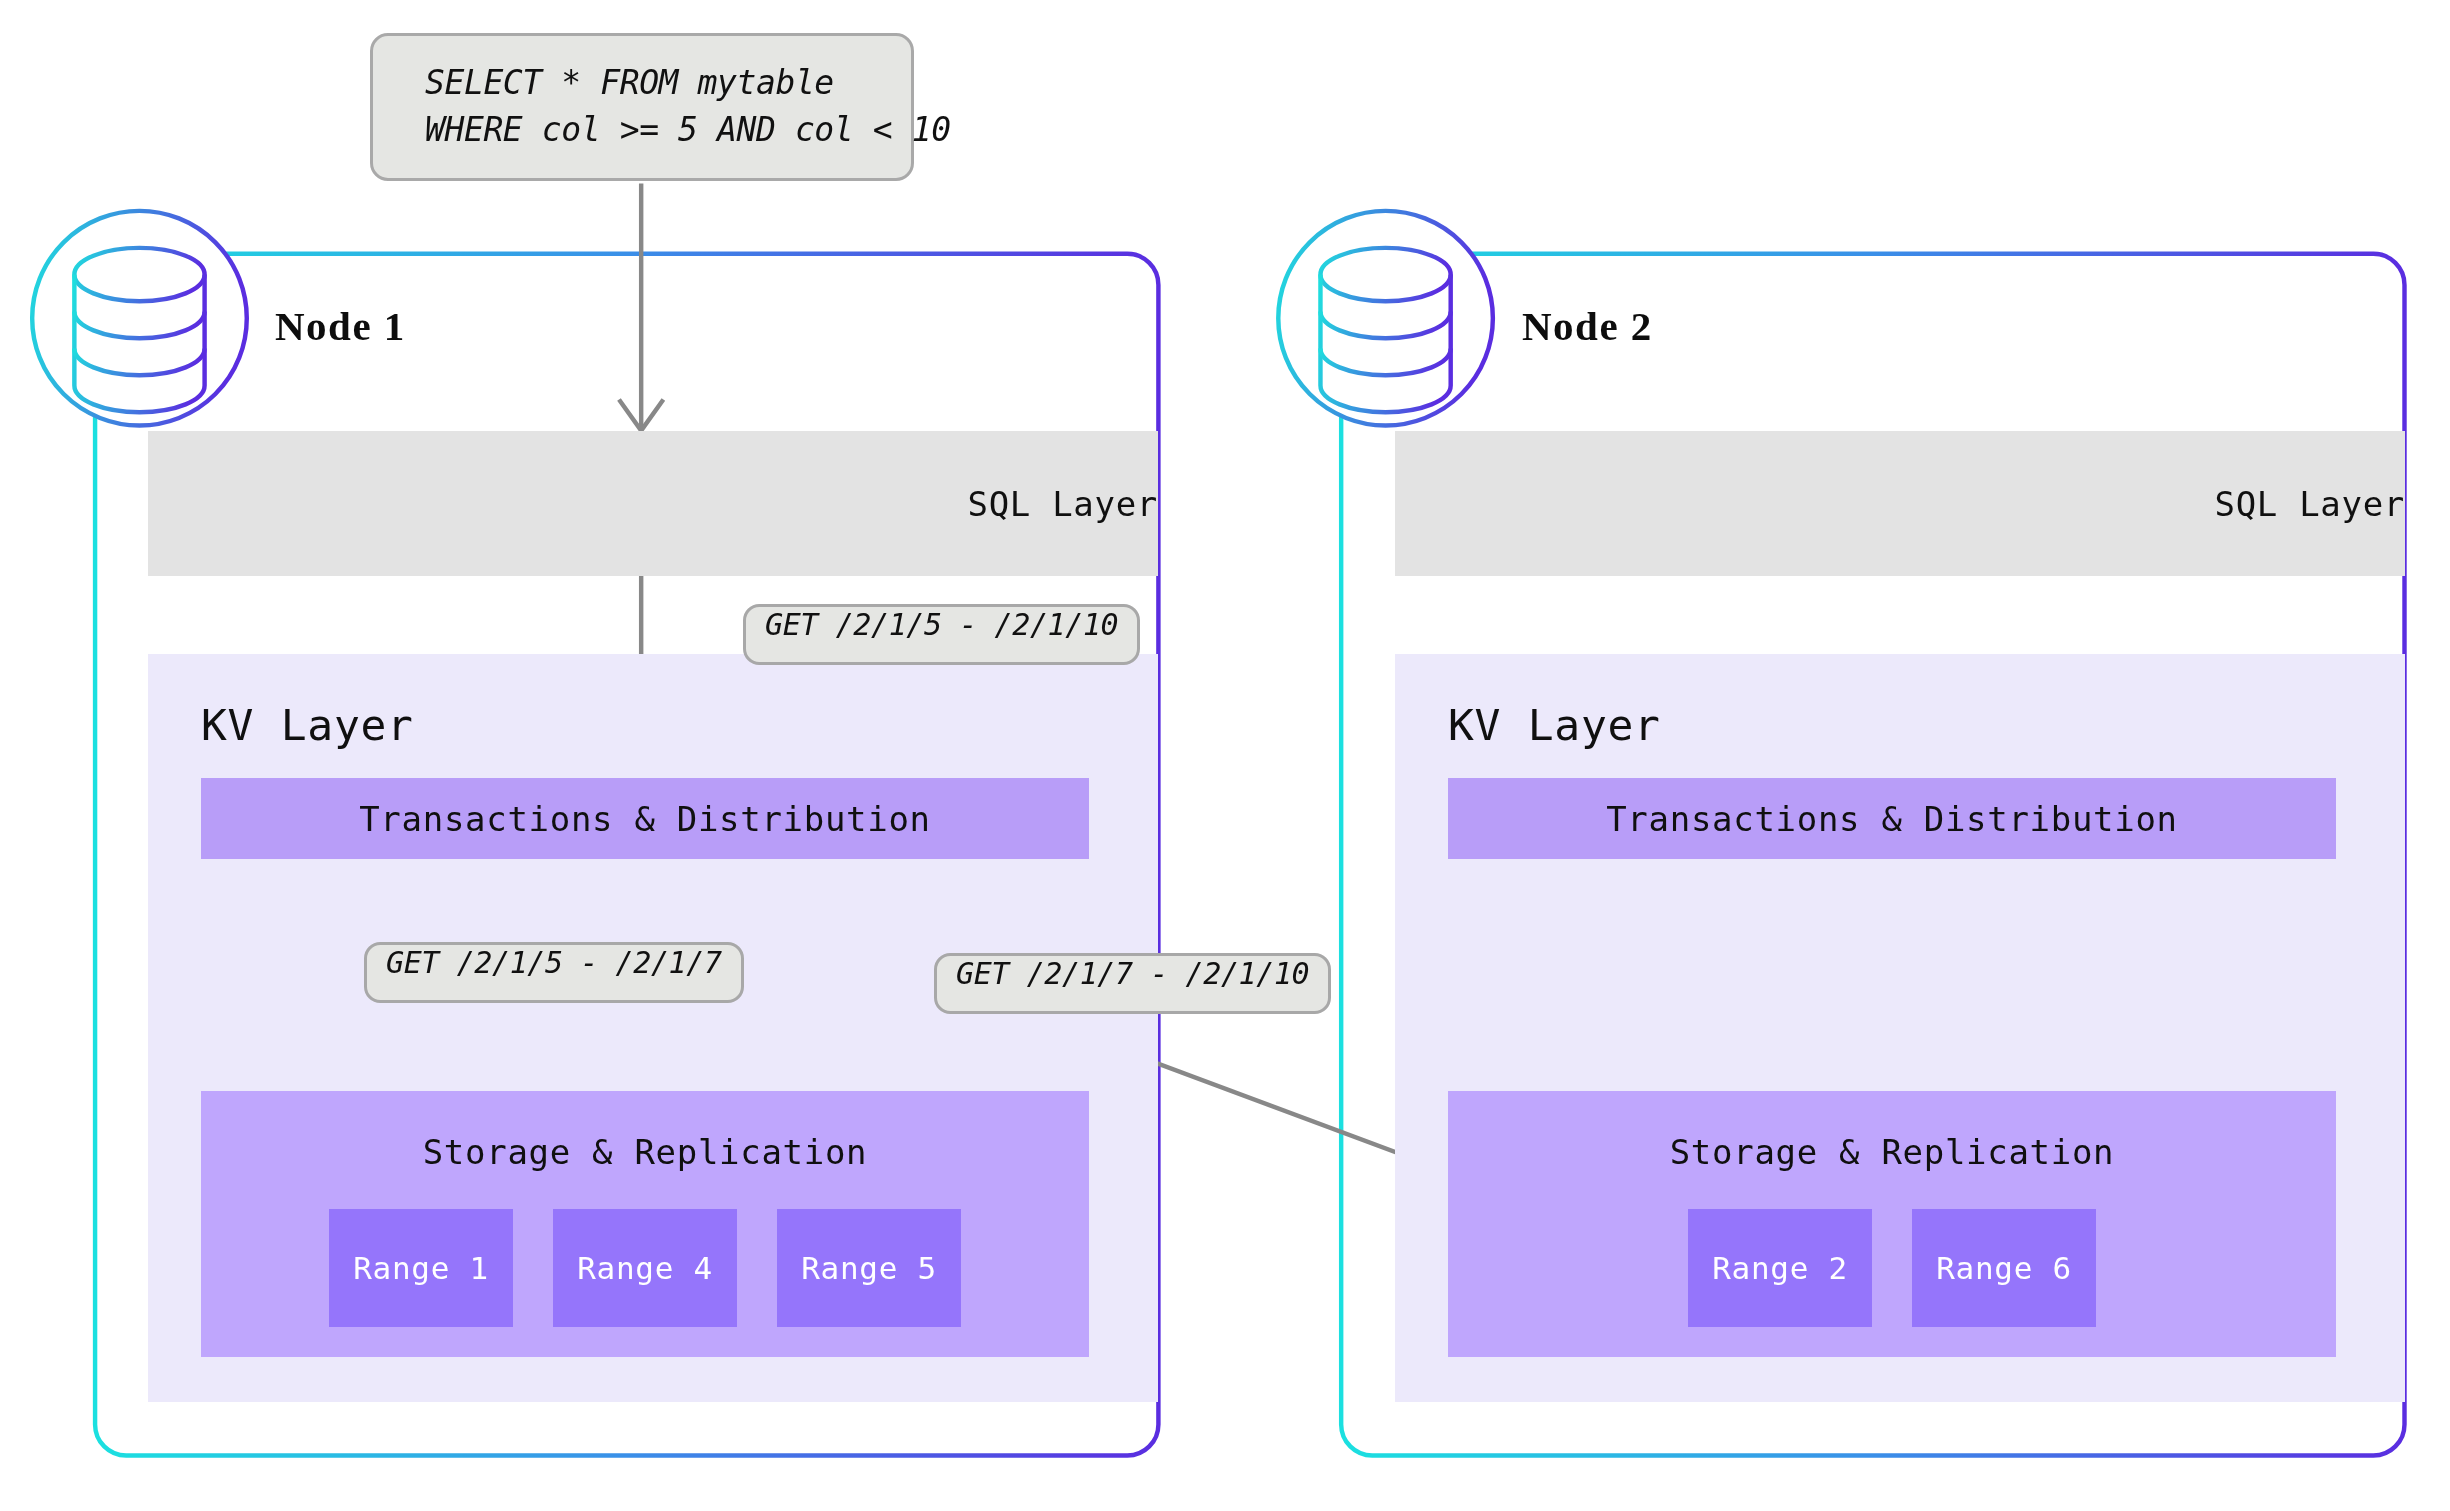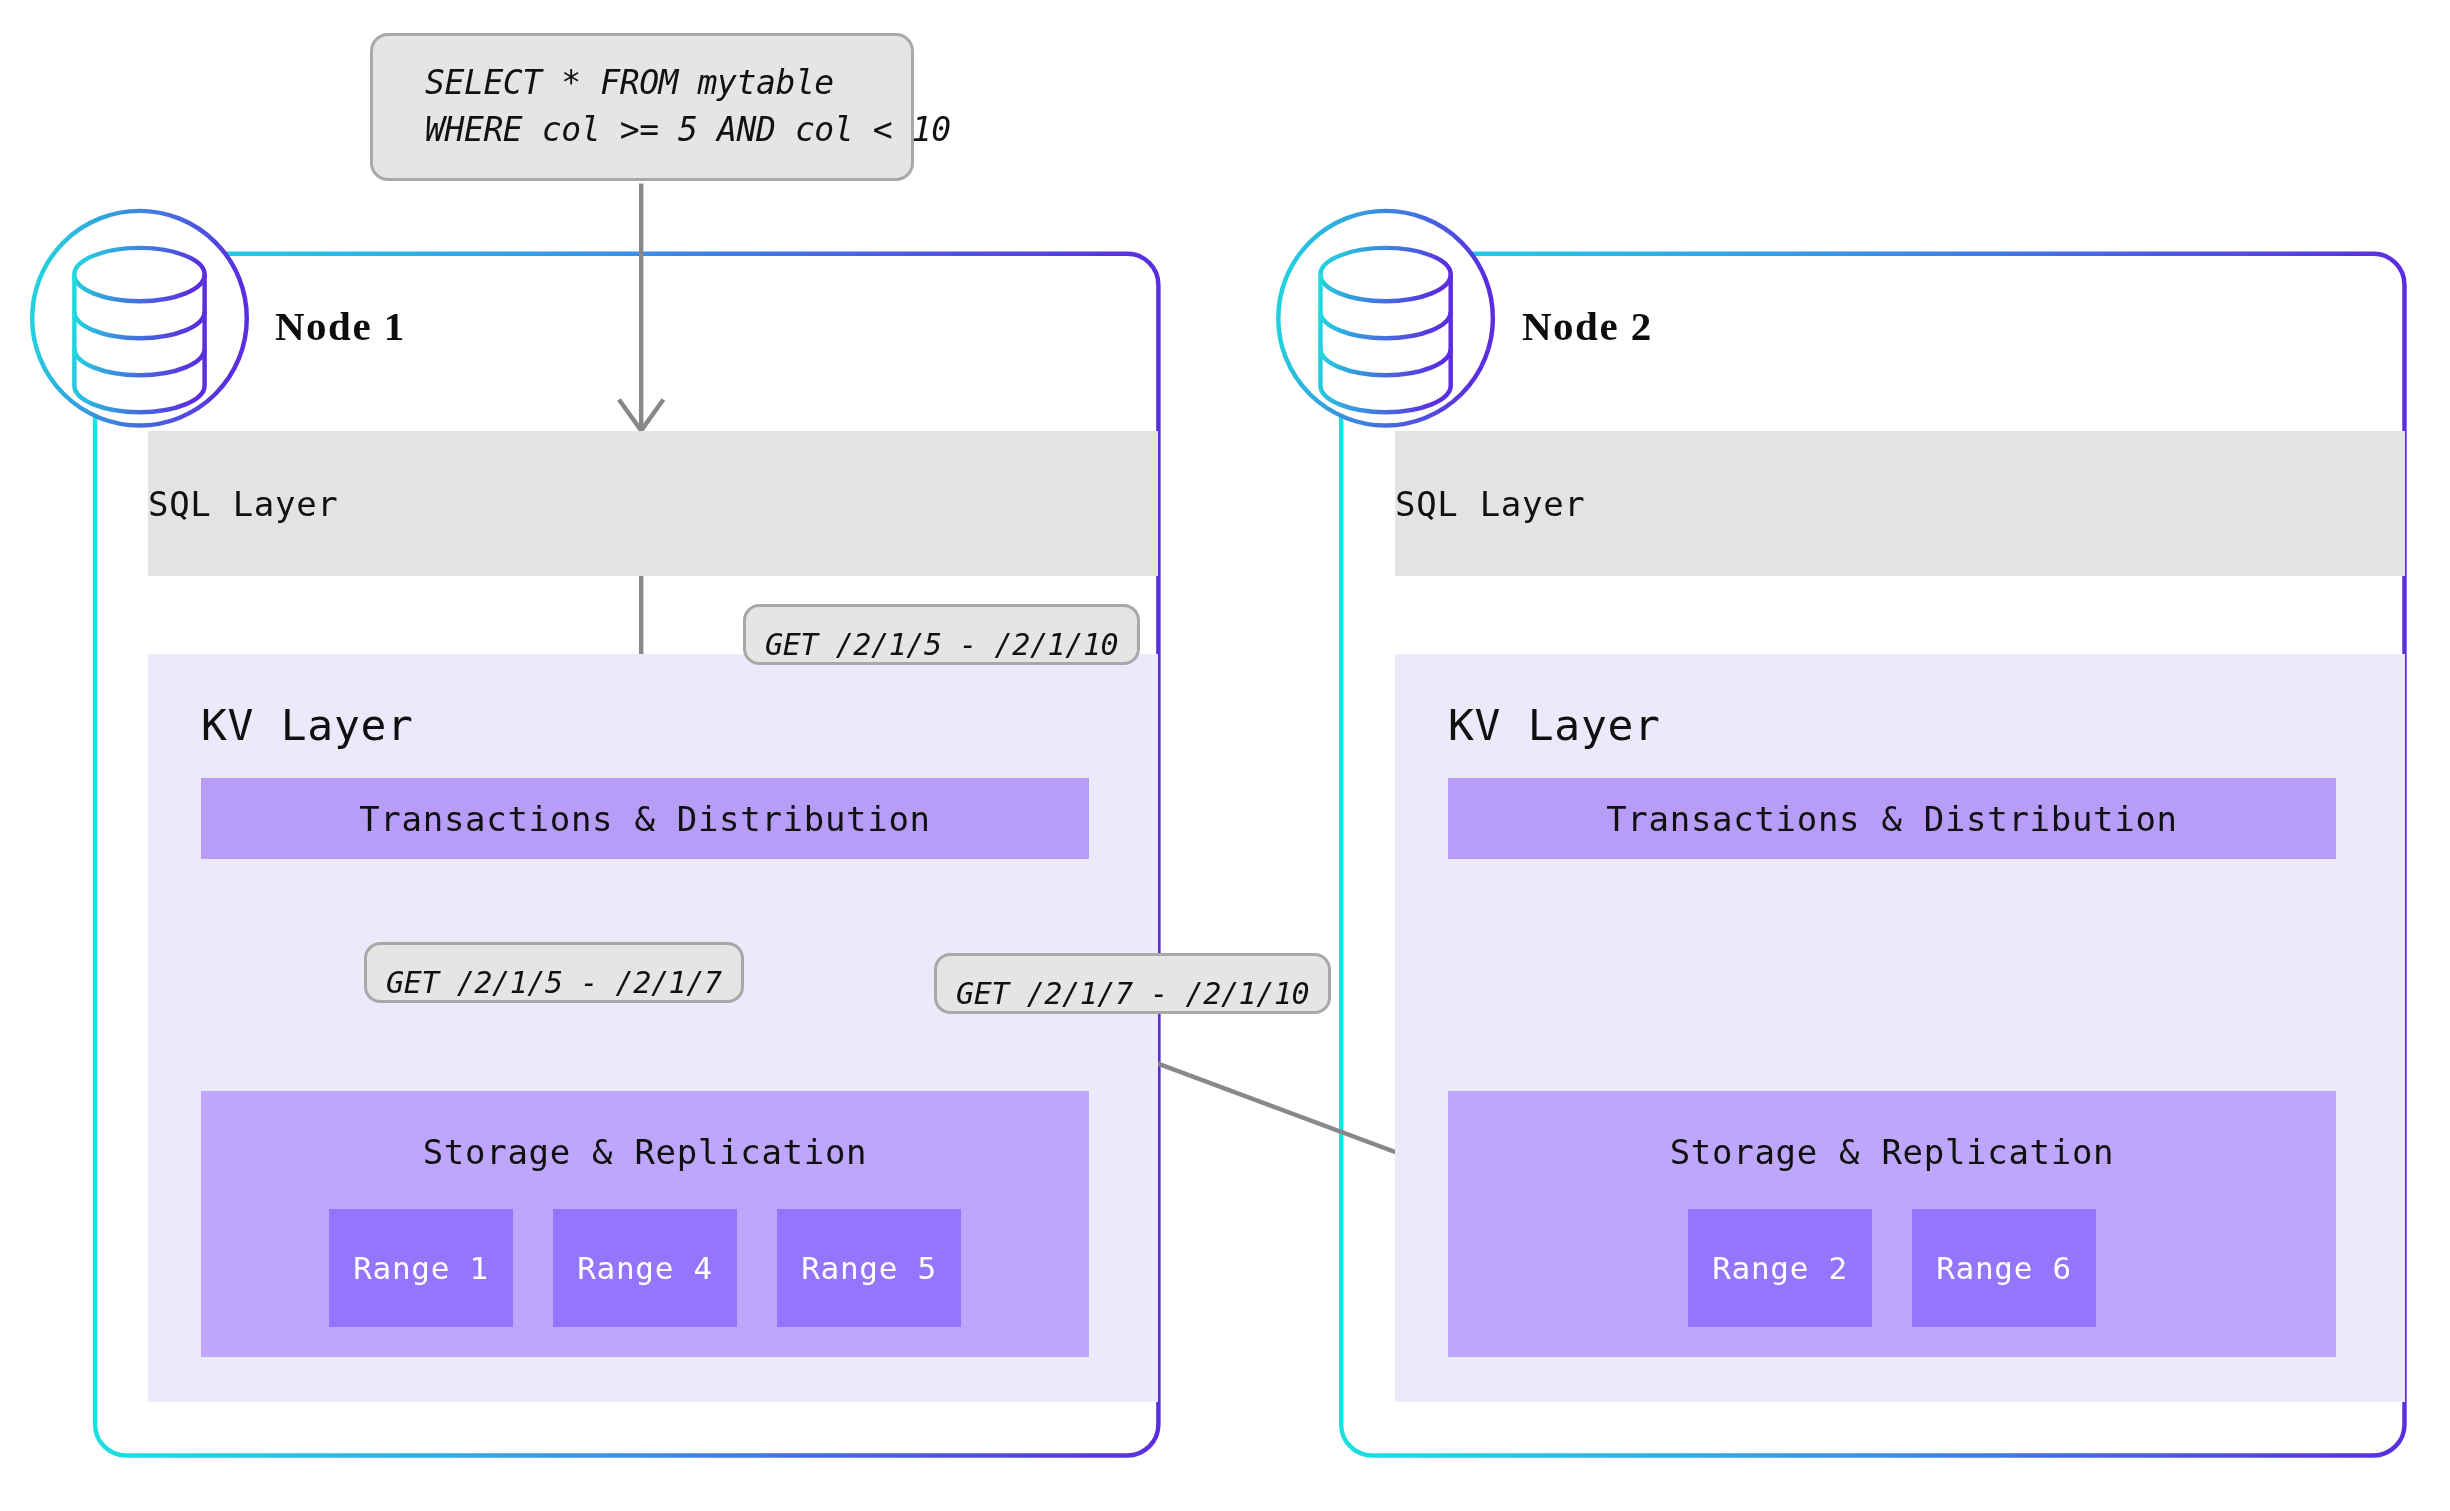--- a/index.html
+++ b/index.html
@@ -23,21 +23,21 @@
 
   
   .node-title{
     font-family:Liberation Serif, serif;font-weight:bold;
     font-size:41px;color:#0d0d0d;letter-spacing:1.5px;white-space:nowrap;
   }
 
   
   .sql-layer{
     height:145px;background:#e3e3e3;
-    display:flex;align-items:center;justify-content:flex-start;
+    display:flex;align-items:center;justify-content:flex-end;
   }
   .sql-layer span{font-size:34px;color:#101010;letter-spacing:0.7px;}
 
   .kv-panel{background:#ece9fb;}
   .kv-caption{
     position:absolute;left:53px;top:46px;
     font-size:43px;color:#101010;letter-spacing:0.7px;
   }
   .txn-bar{
     position:absolute;background:#b89df8;height:81px;
@@ -59,21 +59,21 @@
   .range-box{
     width:184px;height:118px;background:#9575fb;
     display:flex;align-items:center;justify-content:center;
   }
   .range-box span{font-size:31px;color:#ffffff;letter-spacing:0.7px;}
 
   
   .tag{
     position:absolute;background:#e5e6e3;border:3px solid #a8a8a8;
     border-radius:16.3px;box-sizing:border-box;
-    display:flex;align-items:flex-end;justify-content:center;
+    display:flex;align-items:flex-start;justify-content:center;
     padding:0 19px;height:61px;
   }
   .tag span{font-style:italic;font-size:30px;color:#111;white-space:nowrap;letter-spacing:-0.4px;}
 </style>
 </head>
 <body>
 
 <div class="canvas">
 
   <svg class="layer" viewBox="0 0 3310 2042" width="2450" height="1511">

